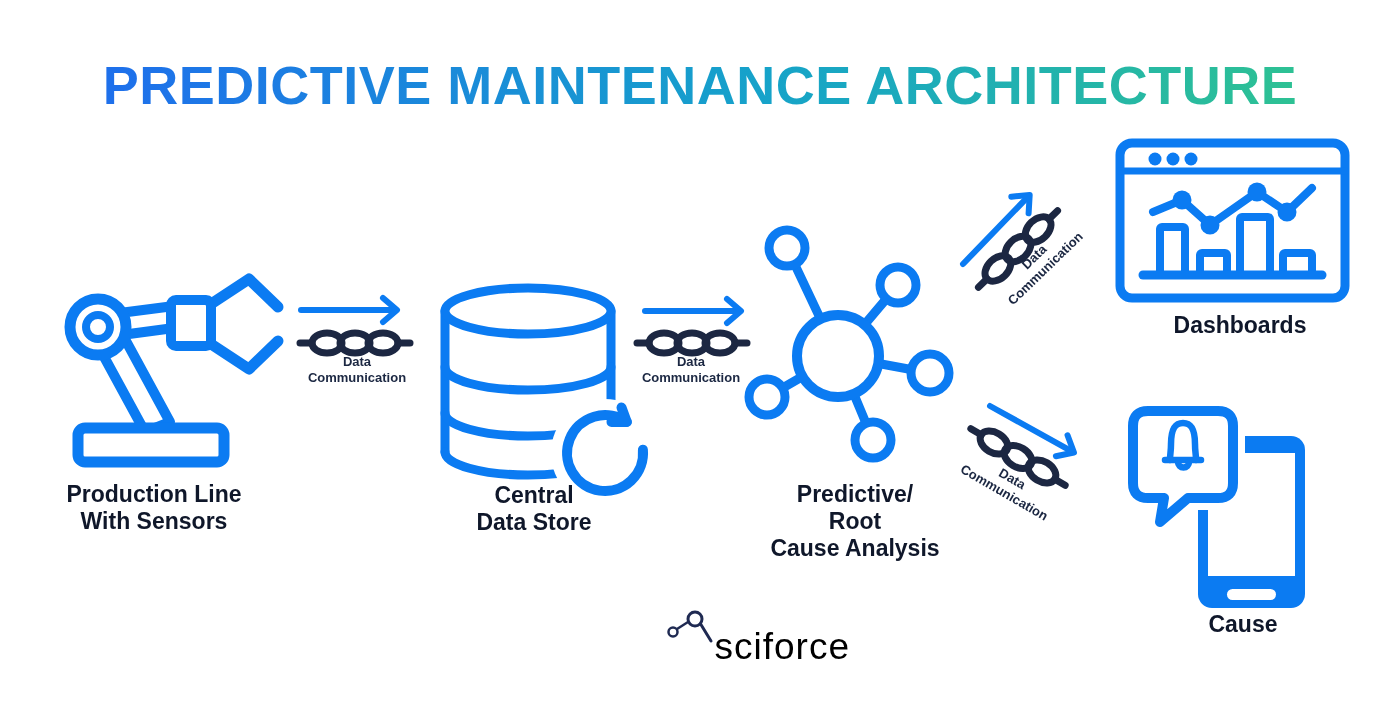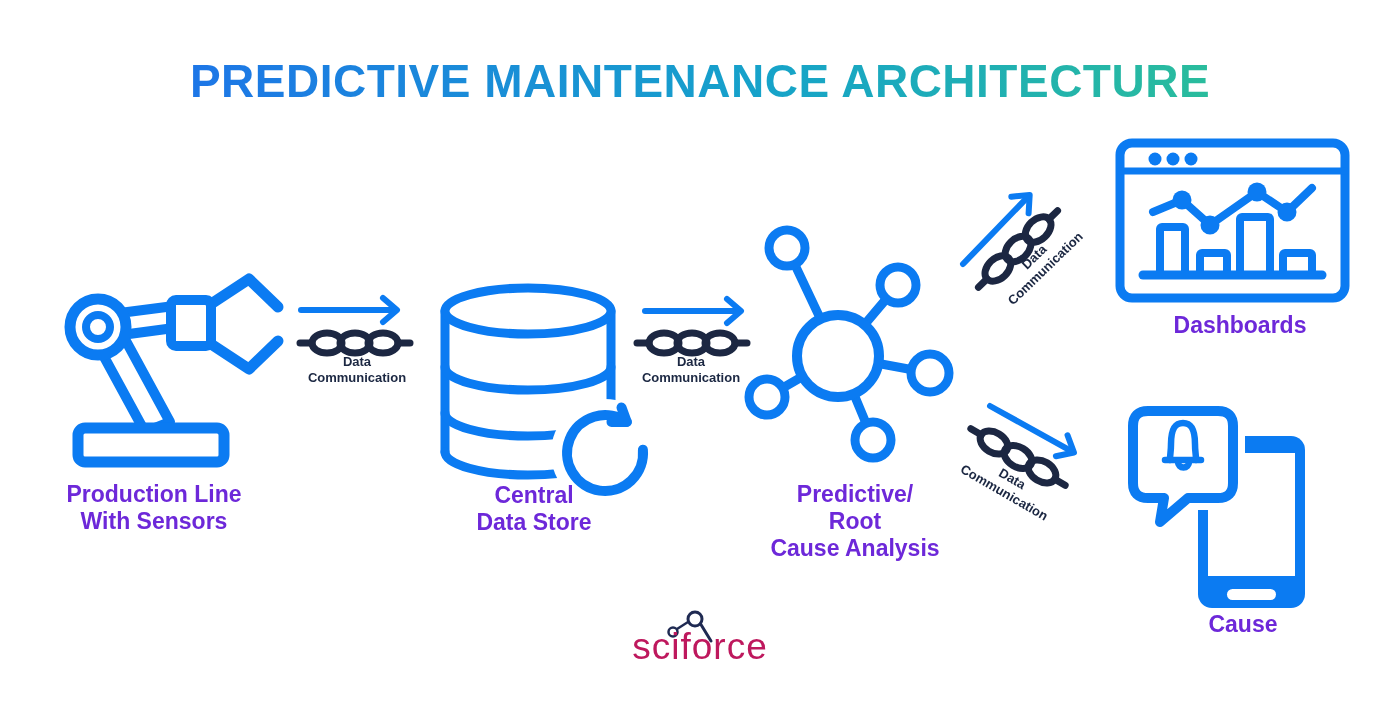--- a/index.html
+++ b/index.html
@@ -2,37 +2,37 @@
 <html><head>
 <meta charset="utf-8">
 <style>
   html,body{margin:0;padding:0;background:#fff;}
   .canvas{
     position:relative;width:1400px;height:715px;background:#ffffff;
     overflow:hidden;font-family:"Liberation Sans",sans-serif;
   }
   .title{
     position:absolute;left:0;top:54px;width:1400px;margin:0;
-    text-align:center;font-size:46px;font-weight:800;letter-spacing:0.5px;
+    text-align:center;font-size:54px;font-weight:800;letter-spacing:0.5px;
     background:linear-gradient(90deg,#1E70EB 8%,#16A3C9 55%,#2FC390 95%);
     -webkit-background-clip:text;background-clip:text;color:transparent;
     white-space:nowrap;
   }
   .scene{position:absolute;left:0;top:0;}
   .node-label{
-    position:absolute;color:#6d28d9;font-weight:700;font-size:23px;line-height:27px;
+    position:absolute;color:#0f172a;font-weight:700;font-size:23px;line-height:27px;
     text-align:center;white-space:pre-line;width:250px;
   }
   .dc-label{
     position:absolute;color:#1B2742;font-weight:700;font-size:13px;line-height:16px;
     text-align:center;white-space:pre-line;width:130px;transform-origin:center;
   }
   .logo-text{
-    position:absolute;left:550px;top:626px;width:300px;text-align:center;
-    color:#be185d;font-size:37px;font-weight:500;letter-spacing:1px;
+    position:absolute;left:550px;top:626px;width:300px;text-align:right;
+    color:#000000;font-size:37px;font-weight:500;letter-spacing:1px;
   }
 </style>
 </head>
 <body>
 
 <div class="canvas">
 
   <h1 class="title">PREDICTIVE MAINTENANCE ARCHITECTURE</h1>
 
   <svg class="scene" width="1400" height="715" viewBox="0 0 1400 715">

